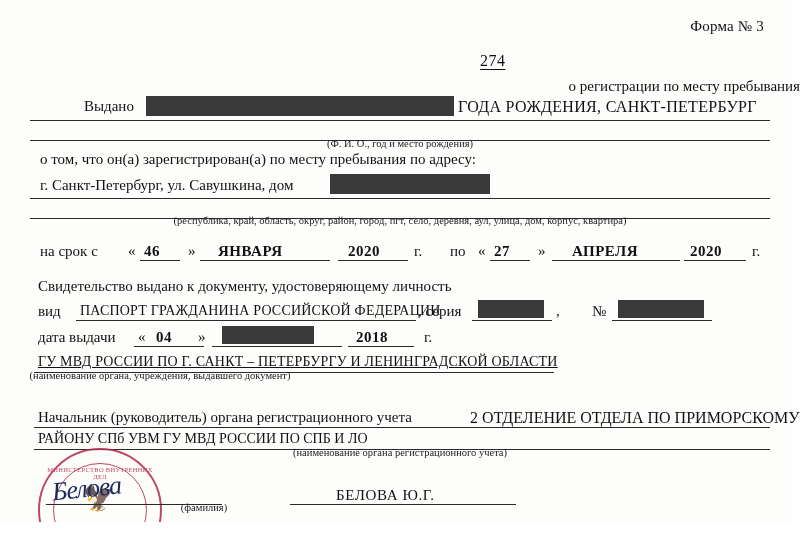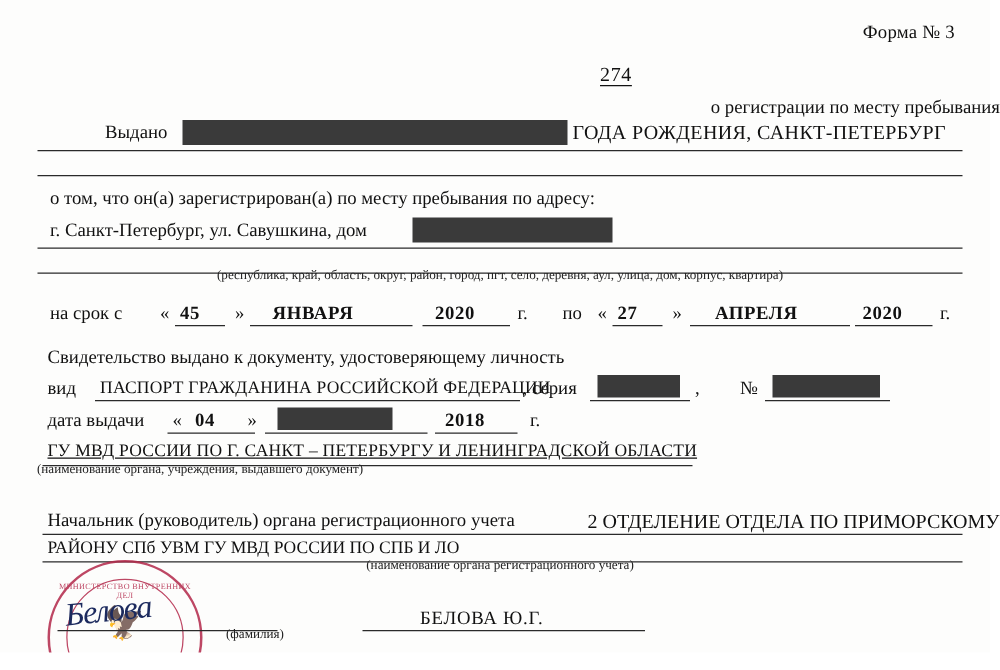--- a/index.html
+++ b/index.html
@@ -148,32 +148,33 @@
   <div class="form-no">Форма № 3</div>
 
   <div class="cert-number">274</div>
   <div class="subtitle">о регистрации по месту пребывания</div>
 
   <div class="row" style="left:84px; top:98px;">Выдано</div>
   <div class="redact" style="left:146px; top:96px; width:308px; height:20px;"></div>
   <div class="row" style="left:458px; top:98px; font-size:16px; letter-spacing:0.3px;">ГОДА РОЖДЕНИЯ, САНКТ-ПЕТЕРБУРГ</div>
   <div class="line" style="left:30px; top:120px; width:740px;"></div>
   <div class="line" style="left:30px; top:140px; width:740px;"></div>
+  <div class="caption" style="left:0; top:138px;">(Ф. И. О., год и место рождения)</div>
 
   <div class="row" style="left:40px; top:151px;">о том, что он(а) зарегистрирован(а) по месту пребывания по адресу:</div>
 
   <div class="row" style="left:40px; top:177px;">г. Санкт-Петербург, ул. Савушкина, дом</div>
   <div class="redact" style="left:330px; top:174px; width:160px; height:20px;"></div>
   <div class="line" style="left:30px; top:198px; width:740px;"></div>
   <div class="line" style="left:30px; top:218px; width:740px;"></div>
   <div class="caption" style="left:0; top:215px;">(республика, край, область, округ, район, город, пгт, село, деревня, аул, улица, дом, корпус, квартира)</div>
 
   <div class="row" style="left:40px; top:243px;">на срок с</div>
   <div class="row" style="left:128px; top:243px;">«</div>
-  <div class="row bold-val" style="left:144px; top:243px;">45</div>
+  <div class="row bold-val" style="left:144px; top:243px;">46</div>
   <div class="line" style="left:140px; top:260px; width:40px;"></div>
   <div class="row" style="left:188px; top:243px;">»</div>
   <div class="row bold-val" style="left:218px; top:243px;">ЯНВАРЯ</div>
   <div class="line" style="left:200px; top:260px; width:130px;"></div>
   <div class="row bold-val" style="left:348px; top:243px;">2020</div>
   <div class="line" style="left:338px; top:260px; width:70px;"></div>
   <div class="row" style="left:414px; top:243px;">г.</div>
   <div class="row" style="left:450px; top:243px;">по</div>
   <div class="row" style="left:478px; top:243px;">«</div>
   <div class="row bold-val" style="left:494px; top:243px;">27</div>

